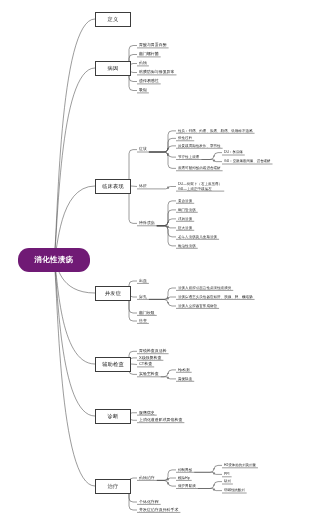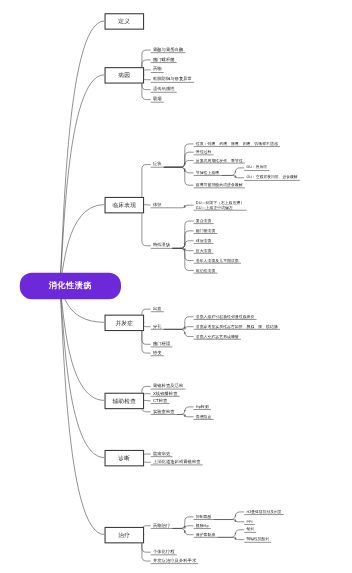--- a/index.html
+++ b/index.html
@@ -152,21 +152,21 @@
       <path d="M 197.75 488.5 L 210 488.5 Q 214 488.5 214 484.5 L 214 485.6 Q 214 481.6 218 481.6 L 222 481.6" fill="none" stroke="#4a4a4a" stroke-width="0.55"></path>
       <path d="M 222 484 L 232.890625 484" fill="none" stroke="#4a4a4a" stroke-width="0.55"></path>
       <path d="M 197.75 488.5 L 211.89999999999998 488.5 Q 214 488.5 214 490.6 L 214 488.5 Q 214 490.6 216.10000000000002 490.6 L 222 490.6" fill="none" stroke="#4a4a4a" stroke-width="0.55"></path>
       <path d="M 222 493 L 246.65625 493" fill="none" stroke="#4a4a4a" stroke-width="0.55"></path>
       <path d="M 131 486 L 125 486 Q 129 486 129 490 L 129 498 Q 129 502 133 502 L 137 502" fill="none" stroke="#4a4a4a" stroke-width="0.55"></path>
       <path d="M 137 504.4 L 160.703125 504.4" fill="none" stroke="#4a4a4a" stroke-width="0.55"></path>
       <path d="M 131 486 L 125 486 Q 129 486 129 490 L 129 506 Q 129 510 133 510 L 137 510" fill="none" stroke="#4a4a4a" stroke-width="0.55"></path>
       <path d="M 137 512.4000000000001 L 180.40625 512.4000000000001" fill="none" stroke="#4a4a4a" stroke-width="0.55"></path>
     </svg>
   <div id="nodes">
-      <div class="root-node" style="left: 18px; top: 248px; width: 92px; height: 24px; background: #6d28d9; color: rgb(255, 255, 255);">消化性溃疡</div>
+      <div class="root-node" style="left: 18px; top: 248px; width: 72px; height: 24px; background: #701a75; color: rgb(255, 255, 255);">消化性溃疡</div>
       <div class="l1-node" style="left: 95px; top: 11.5px; width: 36px; height: 15px; border-color: rgb(60, 60, 60);">定义</div>
       <div class="l1-node" style="left: 95px; top: 60.5px; width: 36px; height: 15px; border-color: rgb(60, 60, 60);">病因</div>
       <div class="leaf l2" style="left: 139px; top: 43.3px;">胃酸与胃蛋白酶</div>
       <div class="leaf l2" style="left: 139px; top: 52.3px;">幽门螺杆菌</div>
       <div class="leaf l2" style="left: 139px; top: 61.3px;">药物</div>
       <div class="leaf l2" style="left: 139px; top: 70.3px;">粘膜防御与修复异常</div>
       <div class="leaf l2" style="left: 139px; top: 79.3px;">遗传易感性</div>
       <div class="leaf l2" style="left: 139px; top: 88.3px;">吸烟</div>
       <div class="l1-node" style="left: 95px; top: 178.5px; width: 36px; height: 15px; border-color: rgb(60, 60, 60);">临床表现</div>
       <div class="leaf l2" style="left: 139px; top: 147.415px;">症状</div>

